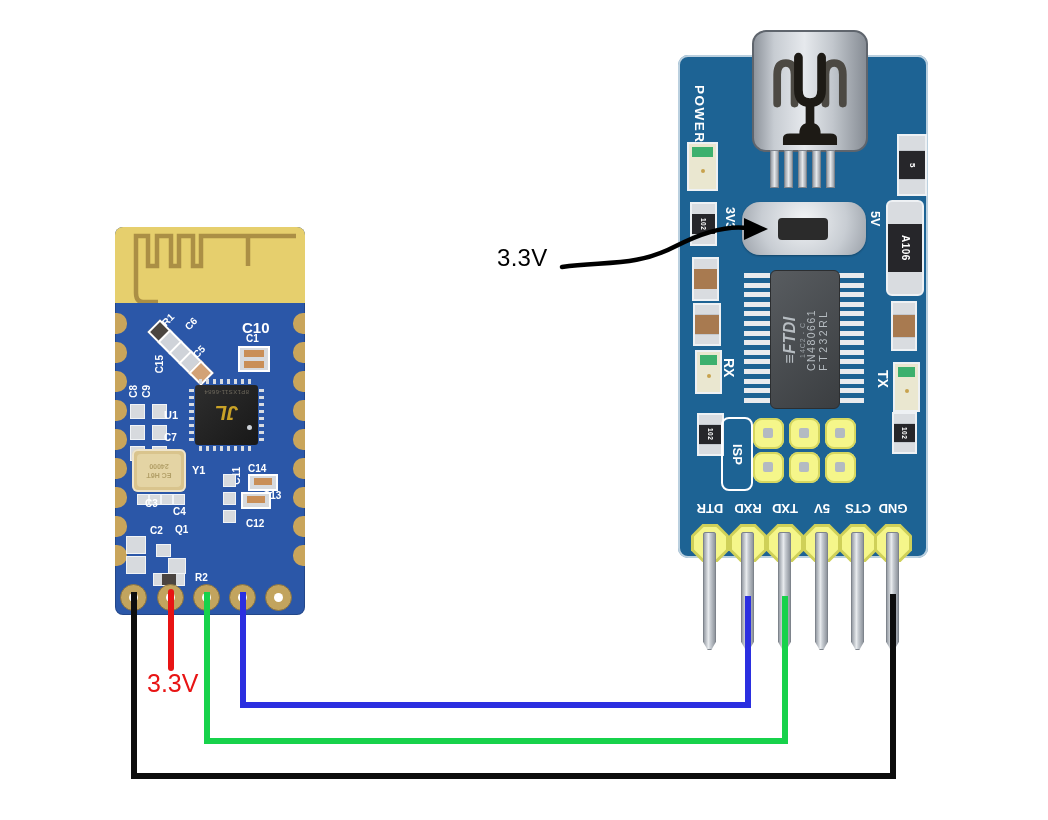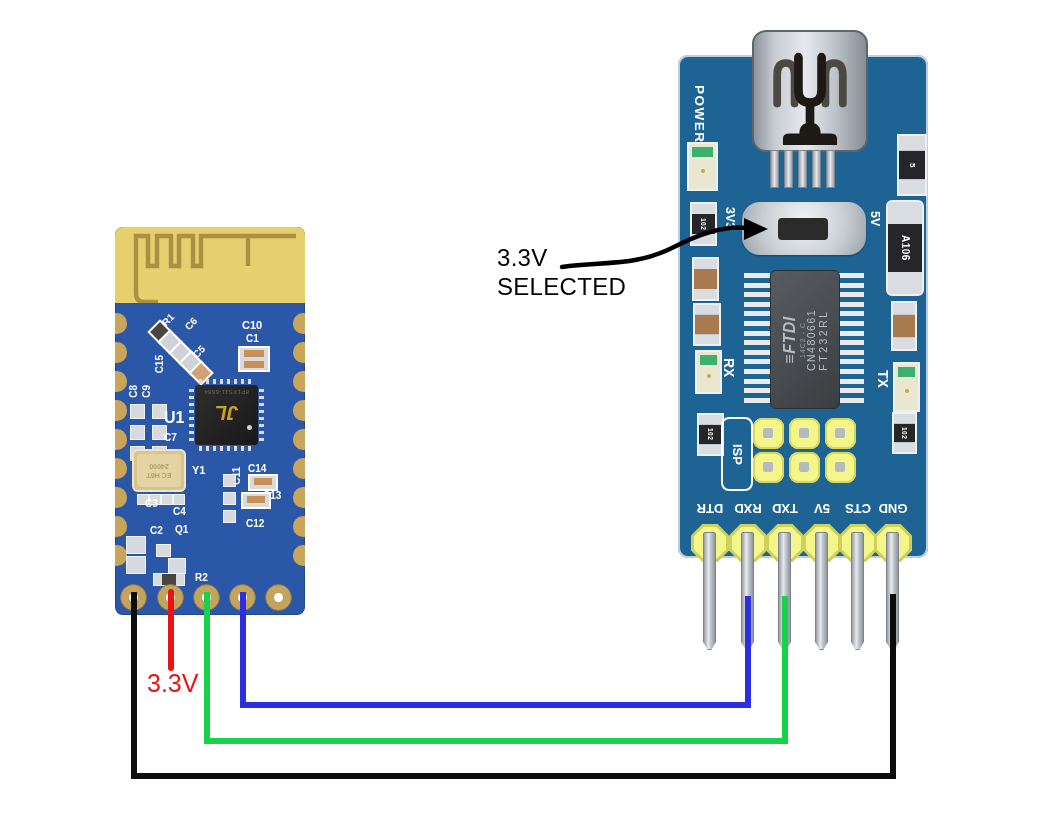--- a/index.html
+++ b/index.html
@@ -122,36 +122,36 @@
     <div class="diag" style="left:46px;top:106px"></div>
     <div class="diag" style="left:57px;top:117px"></div>
     <div class="diag" style="left:67px;top:127px"></div>
     <div class="diag" style="left:77px;top:137px;background:#d2a276"></div>
 
     <span class="silk" style="left:47px;top:88px;transform:rotate(-45deg)">R1</span>
     <span class="silk" style="left:70px;top:92px;transform:rotate(-45deg)">C6</span>
     <span class="silk" style="left:78px;top:120px;transform:rotate(-45deg)">C5</span>
     <span class="silk vflip" style="left:40px;top:128px">C15</span>
 
-    <span class="silk" style="left:127px;top:93px;font-size:11px">C10</span>
+    <span class="silk" style="left:127px;top:93px;font-size:15px">C10</span>
     <span class="silk" style="left:131px;top:107px">C1</span>
     <div class="tanbox" style="left:123px;top:119px;width:28px;height:22px">
       <div class="bar" style="top:2px"></div>
         <div class="bar" style="bottom:2px"></div>
     </div>
 
     <span class="silk vflip" style="left:14px;top:158px">C8</span>
     <span class="silk vflip" style="left:27px;top:158px">C9</span>
     <div class="pad" style="left:15px;top:177px;width:13px;height:13px"></div>
     <div class="pad" style="left:37px;top:177px;width:13px;height:13px"></div>
     <div class="pad" style="left:15px;top:198px;width:13px;height:13px"></div>
     <div class="pad" style="left:37px;top:198px;width:13px;height:13px"></div>
     <div class="pad" style="left:15px;top:219px;width:13px;height:13px"></div>
     <div class="pad" style="left:37px;top:219px;width:13px;height:13px"></div>
-    <span class="silk" style="left:49px;top:183px;font-size:16px">U1</span>
+    <span class="silk" style="left:49px;top:183px;font-size:11px">U1</span>
     <span class="silk" style="left:49px;top:206px">C7</span>
 
     <div class="pinstrip-h" style="left:84px;top:152px;width:55px"></div>
     <div class="pinstrip-h" style="left:84px;top:219px;width:55px"></div>
     <div class="pinstrip-v" style="left:74px;top:162px;height:52px"></div>
     <div class="pinstrip-v" style="left:144px;top:162px;height:52px"></div>
     <div id="bt-chip">
       <span id="bt-chip-marking">8P1XS11-6684</span>
       <span id="bt-chip-logo">JL</span>
       <span style="position:absolute;left:52px;top:40px;width:5px;height:5px;border-radius:50%;background:#cdd2d8"></span>
@@ -327,17 +327,16 @@
     <path d="M134,592 V776 H893 V594" fill="none" style="stroke:var(--wire-gnd,#0d0d0d)" stroke-width="6"></path>
     <path d="M207,592 V741 H785 V596" fill="none" style="stroke:var(--wire-txd,#17d24b)" stroke-width="6"></path>
     <path d="M243,592 V705 H748 V596" fill="none" style="stroke:var(--wire-rxd,#2b2fe0)" stroke-width="6"></path>
     <path d="M171,592 V668" fill="none" style="stroke:var(--wire-power,#e81414)" stroke-width="6" stroke-linecap="round"></path>
     <path d="M562,267 C606,261 636,267 676,246 C703,232 726,225 748,228" fill="none" stroke="#000" stroke-width="4.5" stroke-linecap="round"></path>
     <polygon points="744,218 768,229 744,240" fill="#000"></polygon>
   </svg>
 
   <div id="anno" class="abs">
     <div>3.3V</div>
-    <div>SELECTED</div>
   </div>
   <div id="wire-power-label" class="abs">3.3V</div>
 
 </div>
 
 </body></html>

